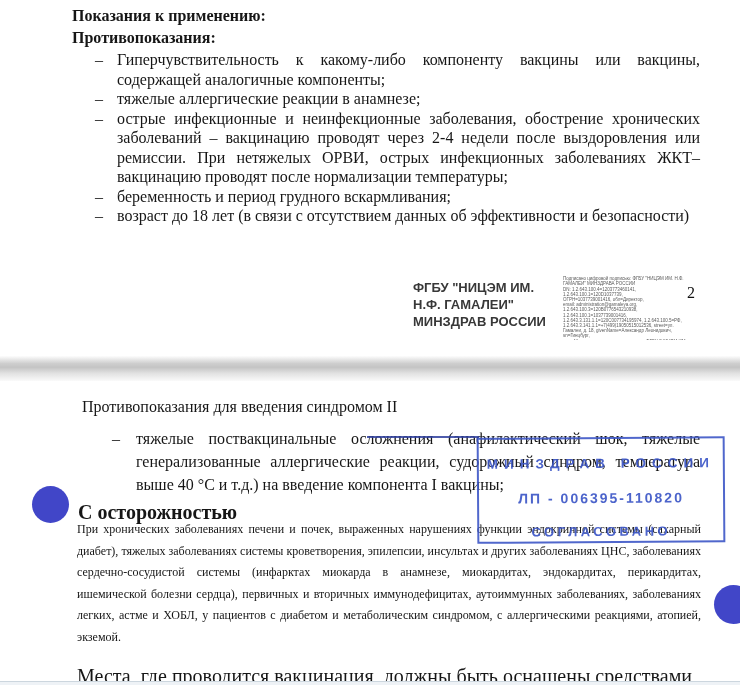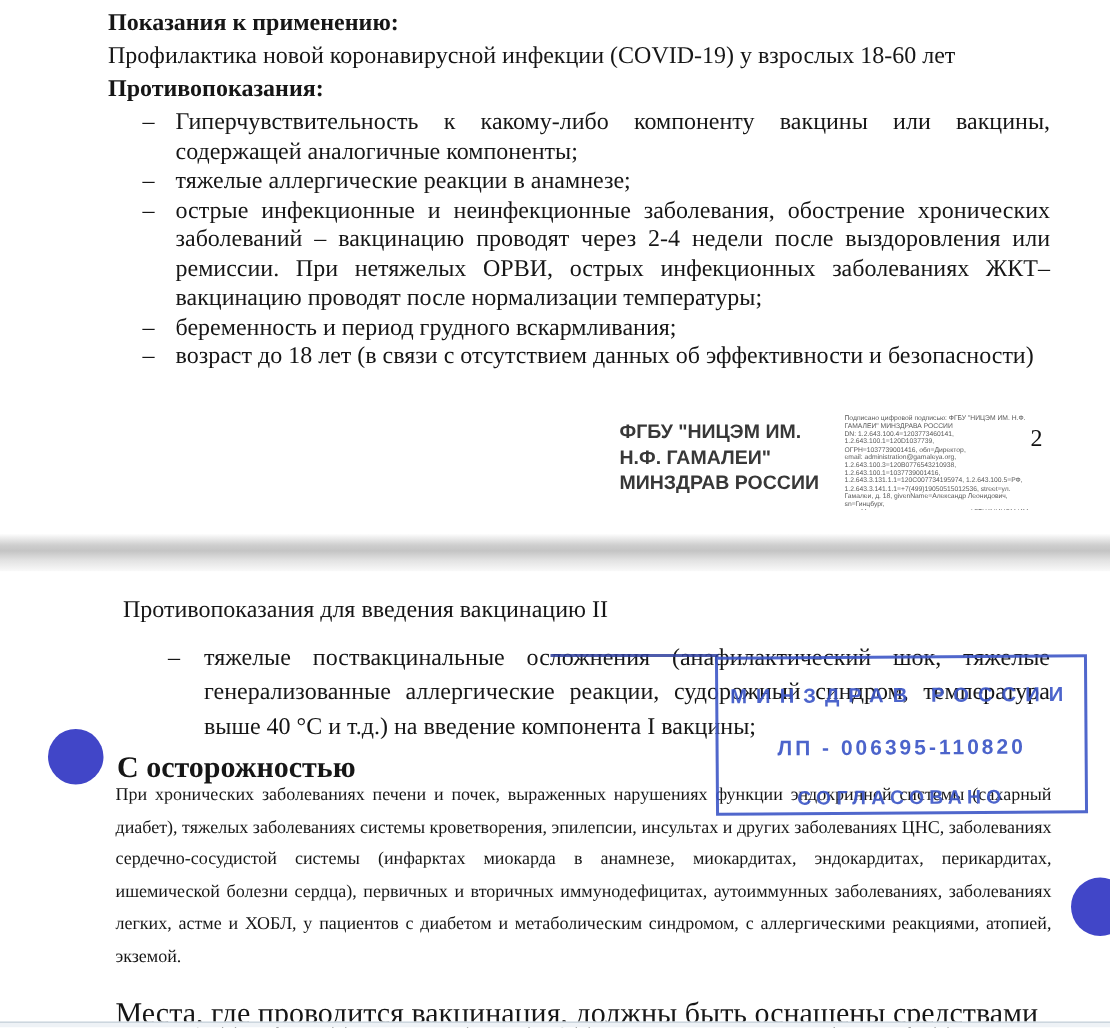--- a/index.html
+++ b/index.html
@@ -58,21 +58,20 @@
   
   .bottom-strip { position:absolute; left:0; bottom:0; width:740px; height:4px;
                   background:#eef2f6; border-top:1px solid #ccd6de; z-index:9; }
 </style>
 </head>
 <body>
 
 <div class="page1">
   <div class="p1-content">
     <div class="h-bold">Показания к применению:</div>
-    <div>Профилактика новой коронавирусной инфекции (COVID-19) у взрослых 18-60 лет</div>
     <div class="h-bold h2">Противопоказания:</div>
     <ul class="bullets">
 
         <li>
           <span class="dash">–</span>
           <span class="btext">Гиперчувствительность к какому-либо компоненту вакцины или вакцины, содержащей аналогичные компоненты;</span>
         </li>
 
         <li>
           <span class="dash">–</span>
@@ -130,21 +129,21 @@
 
       </div>
   </div>
 
   <div class="page-num">2</div>
 </div>
 
 <div class="page-break"></div>
 
 <div class="page2">
-  <div class="p2-h1">Противопоказания для введения вакцинацию II</div>
+  <div class="p2-h1">Противопоказания для введения синдромом II</div>
 
   <div class="p2-bullet">
     <span class="dash">–</span>
     <span class="btext">тяжелые поствакцинальные осложнения (анафилактический шок, тяжелые генерализованные аллергические реакции, судорожный синдром, температура выше 40 °С и т.д.) на введение компонента I вакцины;</span>
   </div>
 
   <div class="p2-caution-h">С осторожностью</div>
 
   <div class="p2-caution">При хронических заболеваниях печени и почек, выраженных нарушениях функции эндокринной системы (сахарный диабет), тяжелых заболеваниях системы кроветворения, эпилепсии, инсультах и других заболеваниях ЦНС, заболеваниях сердечно-сосудистой системы (инфарктах миокарда в анамнезе, миокардитах, эндокардитах, перикардитах, ишемической болезни сердца), первичных и вторичных иммунодефицитах, аутоиммунных заболеваниях, заболеваниях легких, астме и ХОБЛ, у пациентов с диабетом и метаболическим синдромом, с аллергическими реакциями, атопией, экземой.</div>
 

